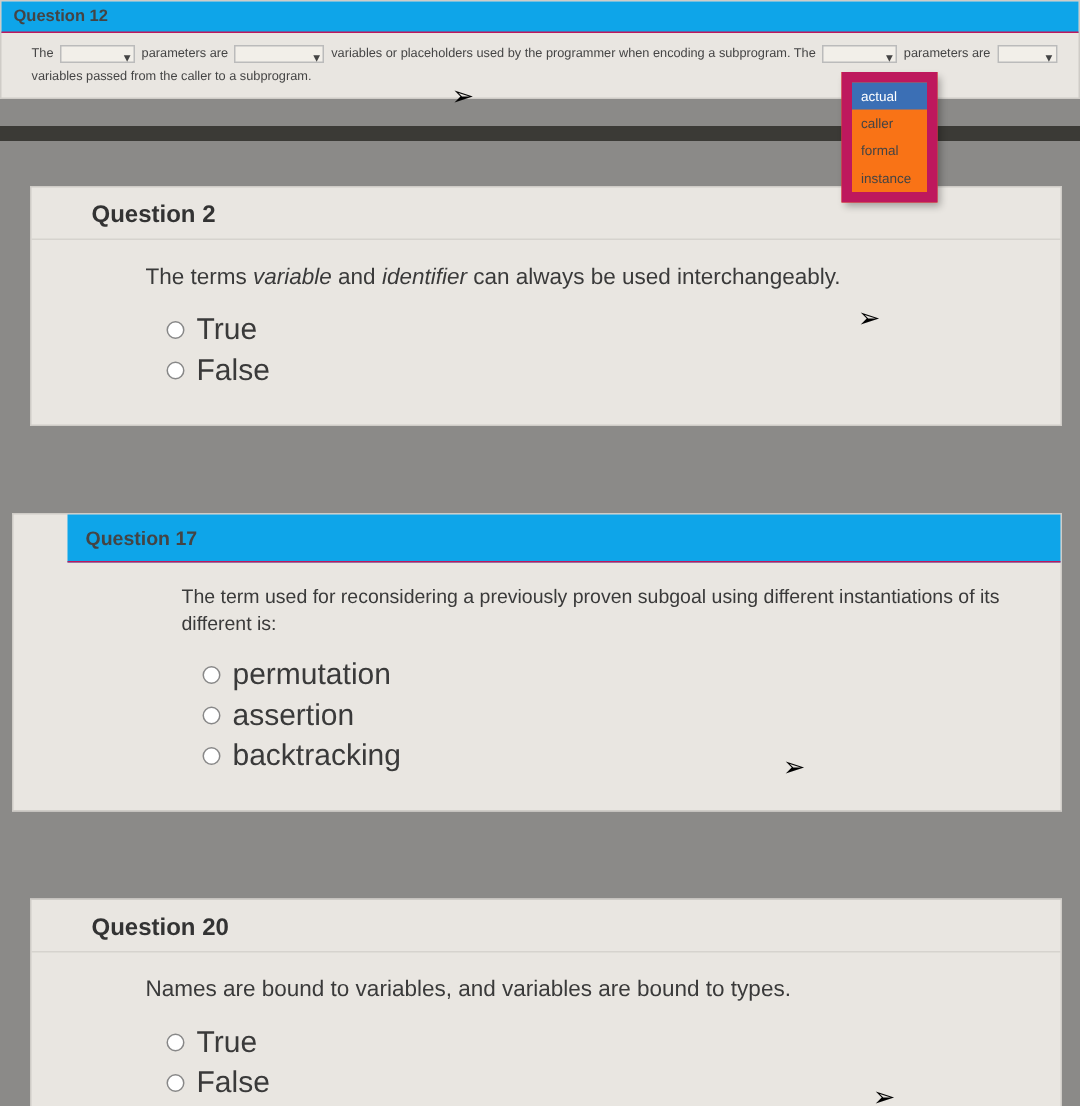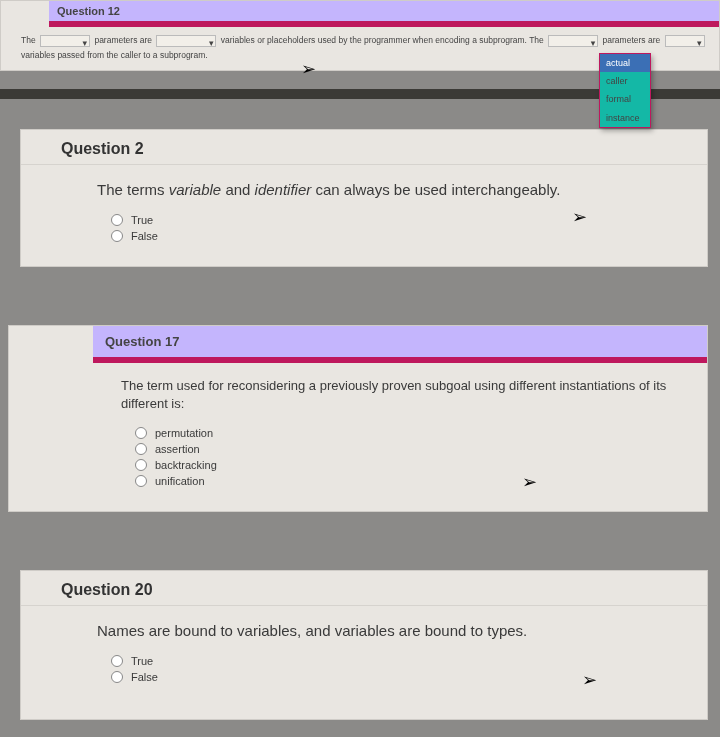--- a/index.html
+++ b/index.html
@@ -14,23 +14,22 @@
     background: #e9e6e1;
     margin-bottom: 28px;
     position: relative;
     border: 1px solid #cfccc7;
   }
   .q-header {
     padding: 4px 8px;
     font-size: 11px;
     font-weight: bold;
     color: #444;
-    border-bottom: 6px solid #be185d;
-    background: #c4b5fd;
-    margin-left: 48px;
+    border-bottom: 1px solid #be185d;
+    background: #0ea5e9;
   }
   .q-body {
     padding: 14px 40px 20px 60px;
     color: #333;
     margin-left: 16px;
   }
   
   .q12-body {
     padding: 6px 10px 6px 20px;
     font-size: 8.5px;
@@ -52,27 +51,26 @@
   .inline-sel::after {
     content: "▾";
     position: absolute;
     right: 2px;
     top: -1px;
     font-size: 9px;
     color: #444;
   }
   .dropdown-open {
     position: absolute;
-    background: #14b8a6;
-    border: 1px solid #be185d;
+    background: #f97316;
+    border: 7px solid #be185d;
     box-shadow: 2px 3px 5px rgba(0,0,0,0.3);
     font-size: 9px;
     color: #444;
     z-index: 10;
-    margin-left: 38px;
   }
   .dropdown-open .opt {
     padding: 1px 10px 1px 6px;
   }
   .dropdown-open .opt.hl {
     background: #3b6fb5;
     color: #fff;
   }
   
   .q-title-big {
@@ -86,21 +84,21 @@
     font-size: 15px;
     color: #3a3a3a;
     margin-bottom: 14px;
     line-height: 1.4;
   }
   .q-text .ital { font-style: italic; }
   .opt-row {
     display: flex;
     align-items: center;
     gap: 8px;
-    font-size: 11px;
+    font-size: 20px;
     color: #3a3a3a;
     margin: 4px 0 4px 14px;
   }
   .radio {
     width: 12px; height: 12px;
     border: 1px solid #888;
     border-radius: 50%;
     background: #fff;
     flex-shrink: 0;
   }
@@ -170,24 +168,20 @@
       <span>permutation</span>
     </div>
     <div class="opt-row">
       <span class="radio"></span>
       <span>assertion</span>
     </div>
     <div class="opt-row">
       <span class="radio"></span>
       <span>backtracking</span>
     </div>
-    <div class="opt-row">
-      <span class="radio"></span>
-      <span>unification</span>
-    </div>
     <span class="cursor-dot" style="right:170px; bottom:18px;">➢</span>
   </div>
 </div>
 <div class="gap"></div>
 
 <div class="q-block" style="margin-left:20px; margin-right:12px;">
   <div class="q-title-big">Question 20</div>
   <div class="q-body" style="padding-bottom:32px;">
     <div class="q-text">Names are bound to variables, and variables are bound to types.</div>
     <div class="opt-row">

